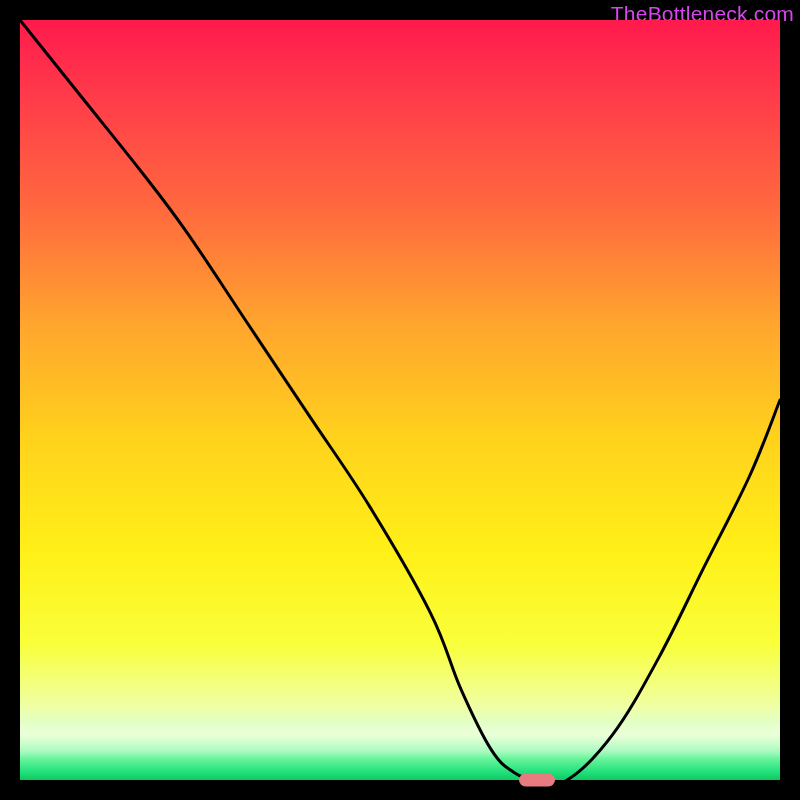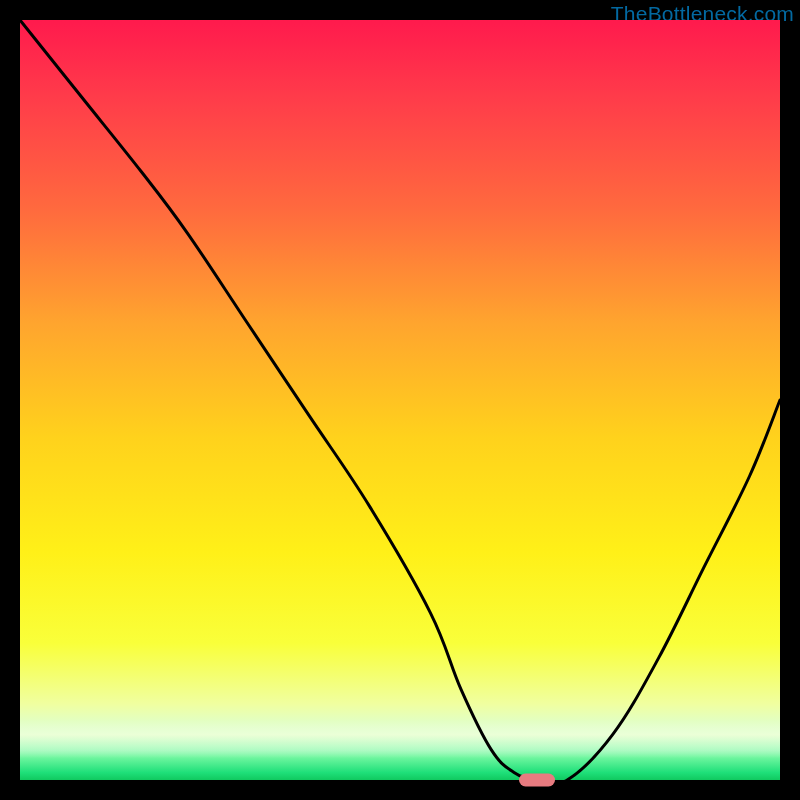--- a/index.html
+++ b/index.html
@@ -71,21 +71,21 @@
     height: 13px;
     border-radius: 7px;
     background: #e77b80;
     transform: translate(-50%, -50%);
     pointer-events: none;
   }
   .watermark {
     position: absolute;
     top: 2px;
     right: 6px;
-    color: #0369a1;
+    color: #d946ef;
     font-size: 21px;
     font-weight: 500;
     letter-spacing: 0.2px;
     user-select: none;
   }
 </style>
 </head>
 <body>
 
 <div class="watermark">TheBottleneck.com</div>

